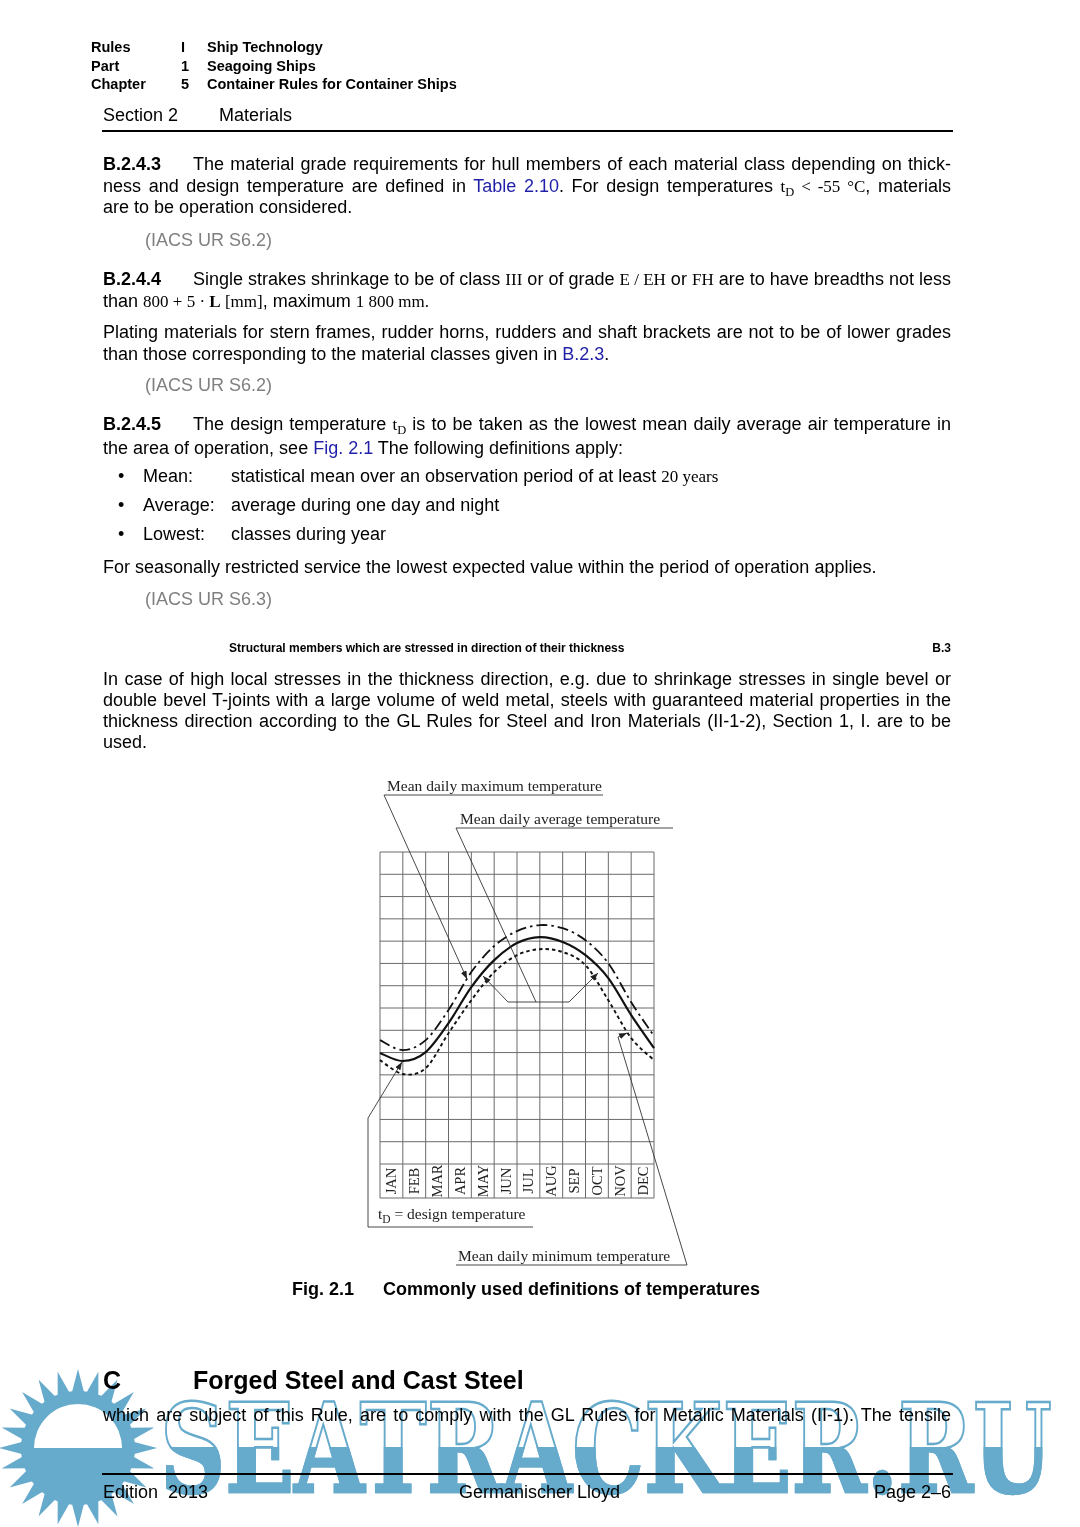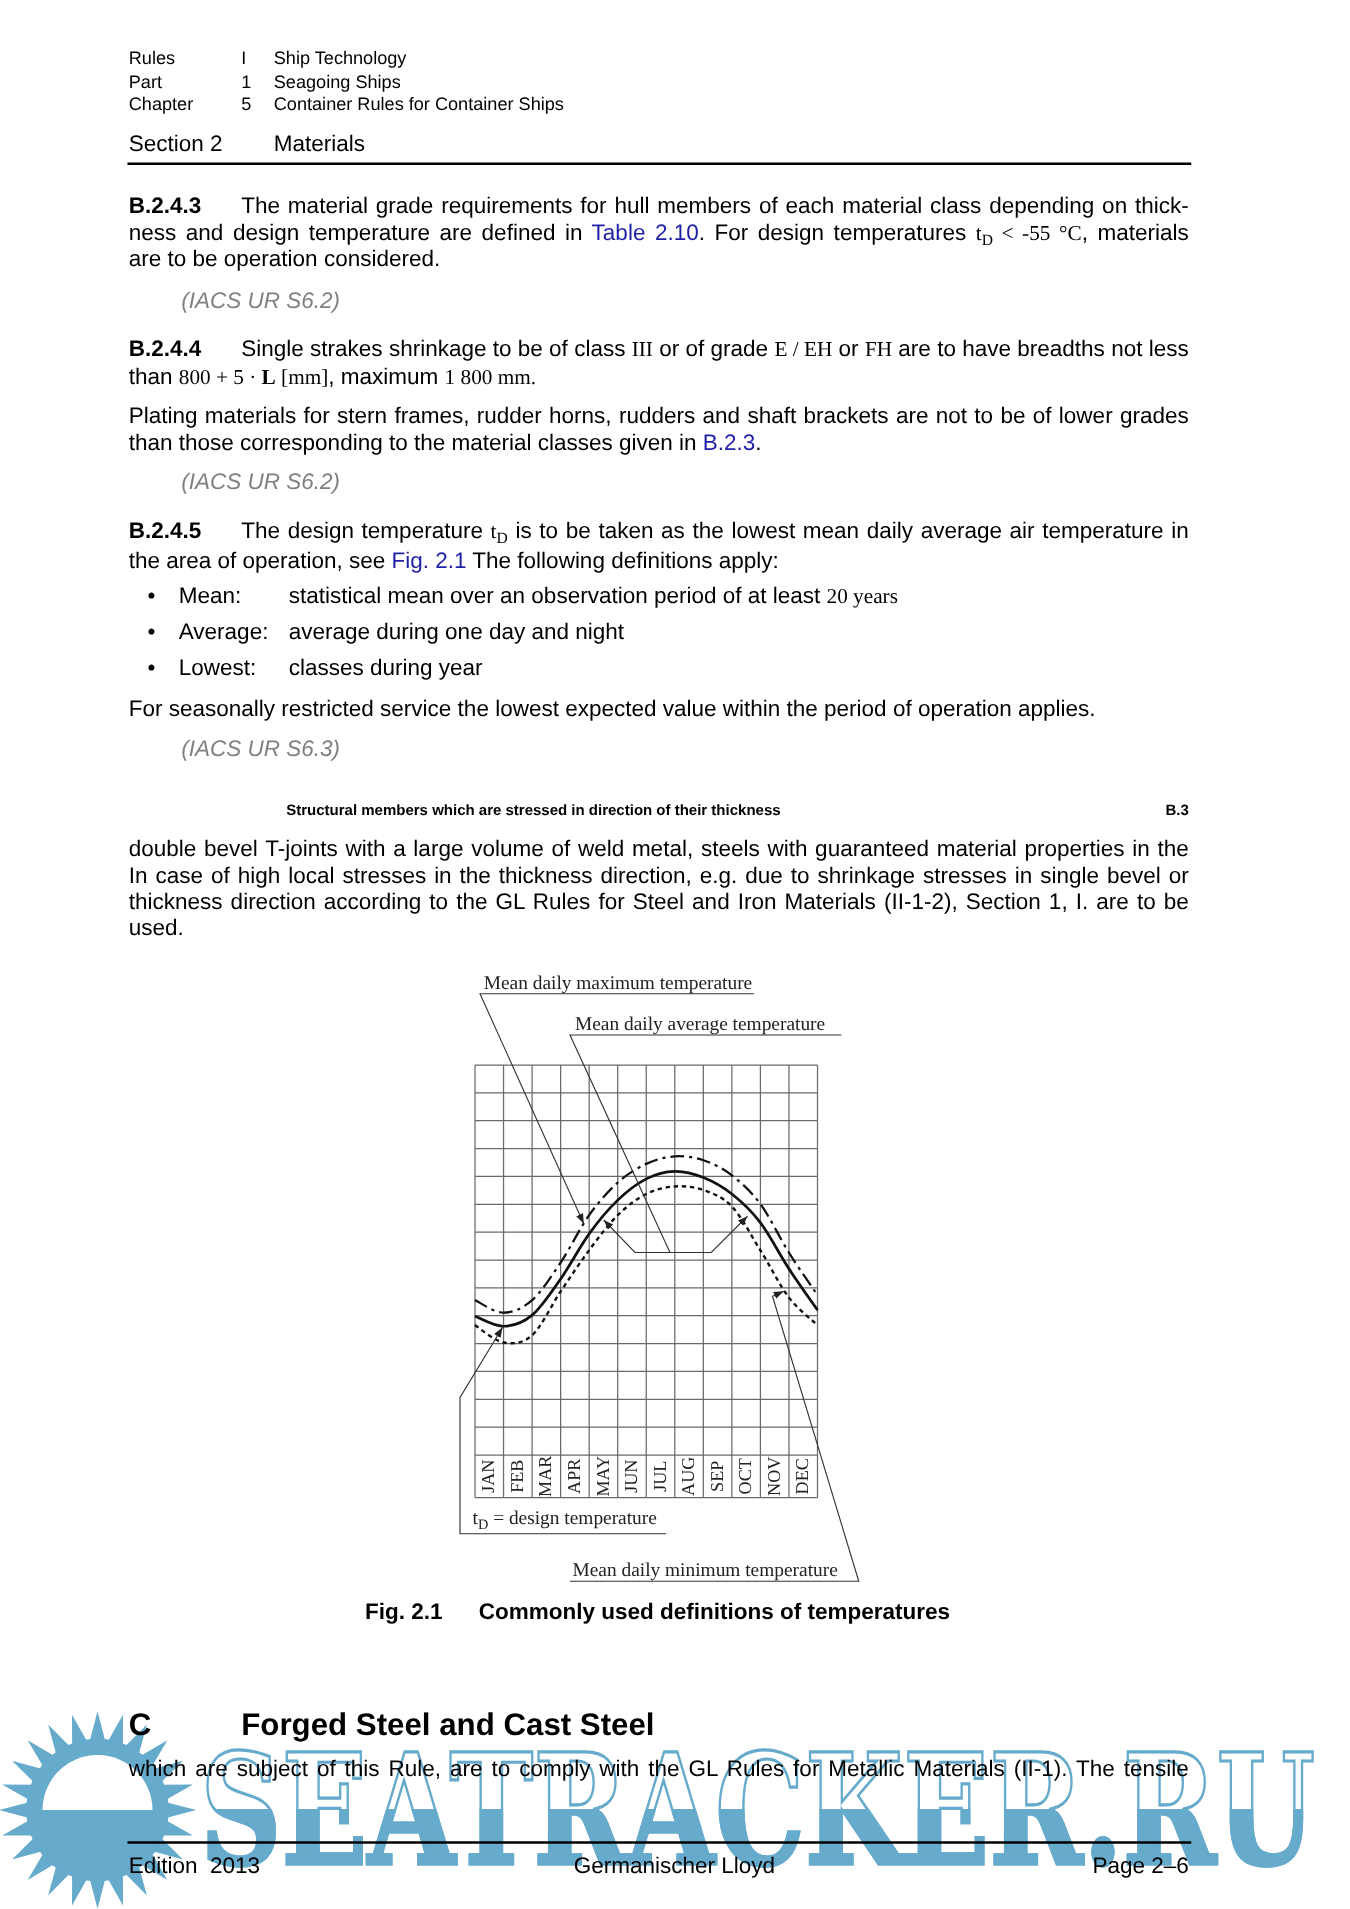--- a/index.html
+++ b/index.html
@@ -6,42 +6,42 @@
   body {
     width:1080px; height:1527px; position:relative; overflow:hidden;
     background:#ffffff; color:#000000;
     font-family:"Liberation Sans", sans-serif;
     --link:#1f1fa8; --ref:#808080; --wm:#66aacc;
   }
   .abs { position:absolute; }
   .z { z-index:2; }
 
   
-  .hdr { left:103px; top:38px; width:500px; font-size:14.5px; line-height:18.7px; }
+  .hdr { left:91px; top:38px; width:500px; font-size:14.5px; line-height:18.7px;font-weight:bold; }
   .hdr-row { position:relative; height:18.7px; white-space:nowrap; }
   .hdr-row .c1 { position:absolute; left:0; }
   .hdr-row .c2 { position:absolute; left:90px; }
   .hdr-row .c3 { position:absolute; left:116px; }
   .sec { left:103px; top:104px; width:500px; height:22px; font-size:18px; line-height:22px; white-space:nowrap; }
   .sec .c3 { position:absolute; left:116px; top:0; }
   .rule { left:102px; width:851px; height:2px; background:#000; }
 
   
   .blk { left:103px; width:848px; font-size:18px; line-height:21.5px; }
   .ln { position:relative; white-space:nowrap; height:21.5px; }
   .ln.h21 { height:21px; line-height:21px; }
   .ln.h24 { height:24px; line-height:24px; }
   .jst { text-align:justify; text-align-last:justify; }
   .ind { padding-left:90px; }
   .num { position:absolute; left:0; top:0; font-weight:bold; }
   .lnk { color:var(--link); cursor:pointer; }
   .ser { font-family:"Liberation Serif", serif; font-size:17px; }
   .serb { font-family:"Liberation Serif", serif; font-size:17px; font-weight:bold; }
   .sub { font-family:"Liberation Serif", serif; font-size:12.5px; vertical-align:-4px; line-height:0; }
-  .ref { left:145px; font-size:18px; line-height:21.5px; color:var(--ref); white-space:nowrap;font-style:italic; }
+  .ref { left:145px; font-size:18px; line-height:21.5px; color:var(--ref); white-space:nowrap; }
 
   .bul { left:0; width:1080px; height:21.5px; font-size:18px; line-height:21.5px; white-space:nowrap; }
   .bul .dot { position:absolute; left:118px; }
   .bul .lab { position:absolute; left:143px; }
   .bul .desc { position:absolute; left:231px; }
 
   .bhead { left:103px; width:848px; height:22px; font-size:12px; line-height:22px; font-weight:bold; white-space:nowrap;text-align:right; }
   .bhead .t { position:absolute; left:90px; top:0;margin-left:36px; }
 
   
@@ -153,22 +153,22 @@
 <div class="abs blk z" style="top:557px">
   <div class="ln">For seasonally restricted service the lowest expected value within the period of operation applies.</div>
 </div>
 <div class="abs ref z" style="top:589px">(IACS UR S6.3)</div>
 
 <div class="abs bhead z" style="top:637px">
   <span>B.3</span>
   <span class="t">Structural members which are stressed in direction of their thickness</span>
 </div>
 <div class="abs blk z" style="top:669px">
+  <div class="ln h21 jst">In case of high local stresses in the thickness direction, e.g. due to shrinkage stresses in single bevel or</div>
   <div class="ln h21 jst">double bevel T-joints with a large volume of weld metal, steels with guaranteed material properties in the</div>
-  <div class="ln h21 jst">In case of high local stresses in the thickness direction, e.g. due to shrinkage stresses in single bevel or</div>
   <div class="ln h21 jst">thickness direction according to the GL Rules for Steel and Iron Materials (II-1-2), Section 1, I. are to be</div>
   <div class="ln h21">used.</div>
 </div>
 
 <svg class="abs fig z" viewBox="360 770 340 510" xmlns="http://www.w3.org/2000/svg">
   <defs>
     <marker id="arrow" viewBox="0 0 8 6" refX="8" refY="3" markerWidth="8" markerHeight="6" markerUnits="userSpaceOnUse" orient="auto-start-reverse">
       <path d="M0,0 L8,3 L0,6 z" fill="#222"></path>
     </marker>
   </defs>

